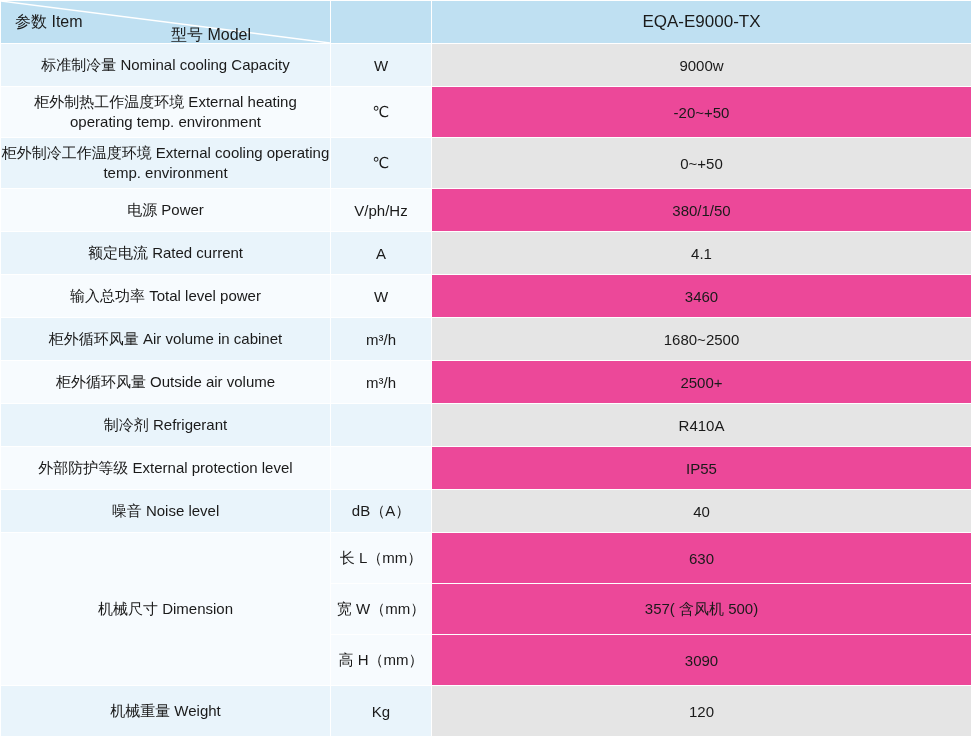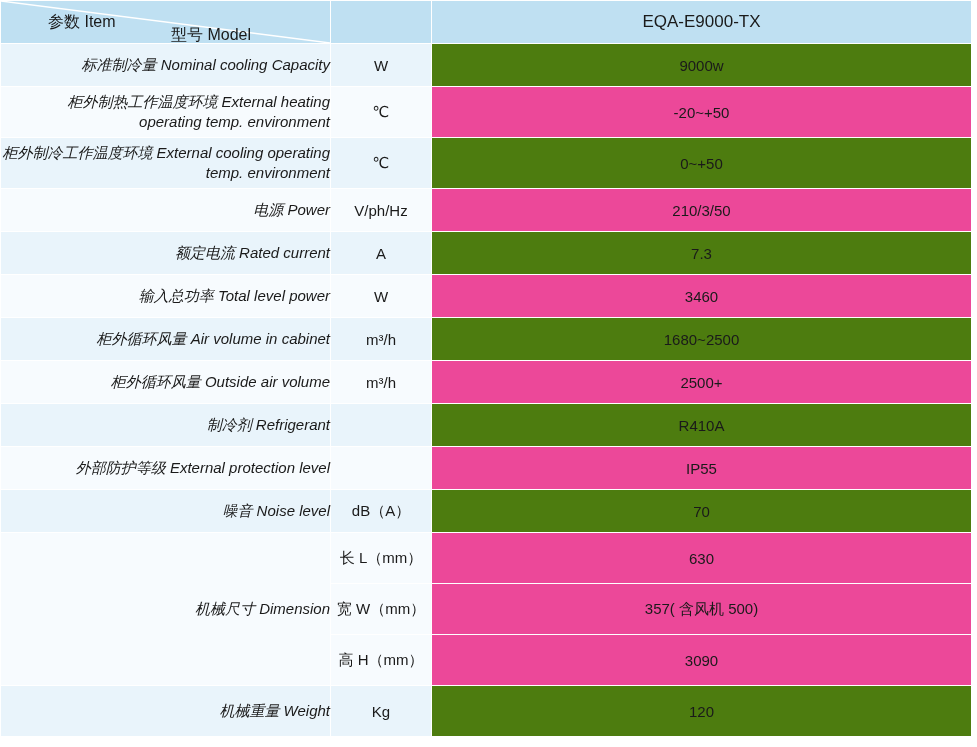--- a/index.html
+++ b/index.html
@@ -85,58 +85,56 @@
     color: #1a1a1a;
     white-space: nowrap;
   }
   .hdr .item-label {
     position: absolute;
     left: 14px;
     bottom: 10px;
     font-size: 16px;
     color: #1a1a1a;
     white-space: nowrap;
-    margin-left: 33px;
   }
   .hdr .diag {
     position: absolute;
     left: 0;
     top: 0;
     width: 100%;
     height: 100%;
     pointer-events: none;
   }
   .hdr .cell-unit-head {
     background: #bfe0f2;
   }
   .hdr .cell-model {
     background: #bfe0f2;
     text-align: center;
     font-size: 17px;
   }
 
   td.item {
-    text-align: right;
+    text-align: center;
     padding: 5px 8px 5px 14px;
     line-height: 1.35;
     font-size: 15px;
-    font-style: italic;
   }
   td.unit {
     text-align: center;
     font-size: 15px;
   }
   td.value {
     text-align: center;
     font-size: 15px;
   }
 
   
   tr.odd td.item, tr.odd td.unit { background: #e9f4fb; }
-  tr.odd td.value { background: #4d7c0f; }
+  tr.odd td.value { background: #e5e5e5; }
   tr.even td.item, tr.even td.unit { background: #f7fbfe; }
   tr.even td.value { background: #ec4899; }
 
   td.item.dim-group {
     background: #f7fbfe;
     margin-left: 23px;
   }
   tr.tall td { height: 50px; }
 </style>
 </head>
@@ -180,26 +178,26 @@
         <td class="value">-20~+50</td>
       </tr>
       <tr class="odd tall">
         <td class="item">柜外制冷工作温度环境 External cooling operating temp. environment</td>
         <td class="unit">℃</td>
         <td class="value">0~+50</td>
       </tr>
       <tr class="even">
         <td class="item">电源 Power</td>
         <td class="unit">V/ph/Hz</td>
-        <td class="value">210/3/50</td>
+        <td class="value">380/1/50</td>
       </tr>
       <tr class="odd">
         <td class="item">额定电流 Rated current</td>
         <td class="unit">A</td>
-        <td class="value">7.3</td>
+        <td class="value">4.1</td>
       </tr>
       <tr class="even">
         <td class="item">输入总功率  Total level power</td>
         <td class="unit">W</td>
         <td class="value">3460</td>
       </tr>
       <tr class="odd">
         <td class="item">柜外循环风量  Air volume in cabinet</td>
         <td class="unit">m³/h</td>
         <td class="value">1680~2500</td>
@@ -215,21 +213,21 @@
         <td class="value">R410A</td>
       </tr>
       <tr class="even">
         <td class="item">外部防护等级  External protection level</td>
         <td class="unit"></td>
         <td class="value">IP55</td>
       </tr>
       <tr class="odd">
         <td class="item">噪音  Noise level</td>
         <td class="unit">dB（A）</td>
-        <td class="value">70</td>
+        <td class="value">40</td>
       </tr>
 
       <tr class="even tall">
         <td class="item dim-group" rowspan="3">机械尺寸 Dimension</td>
         <td class="unit">长 L（mm）</td>
         <td class="value">630</td>
       </tr>
       <tr class="even tall">
         <td class="unit">宽 W（mm）</td>
         <td class="value">357( 含风机 500)</td>

